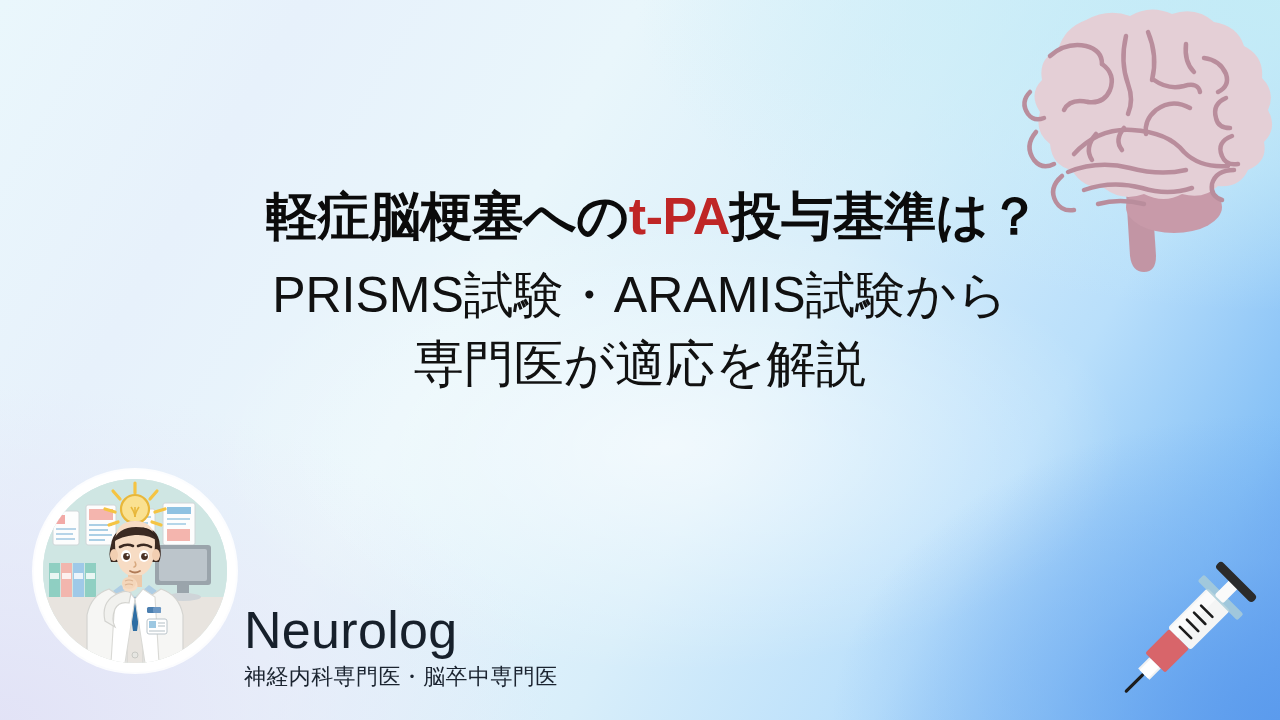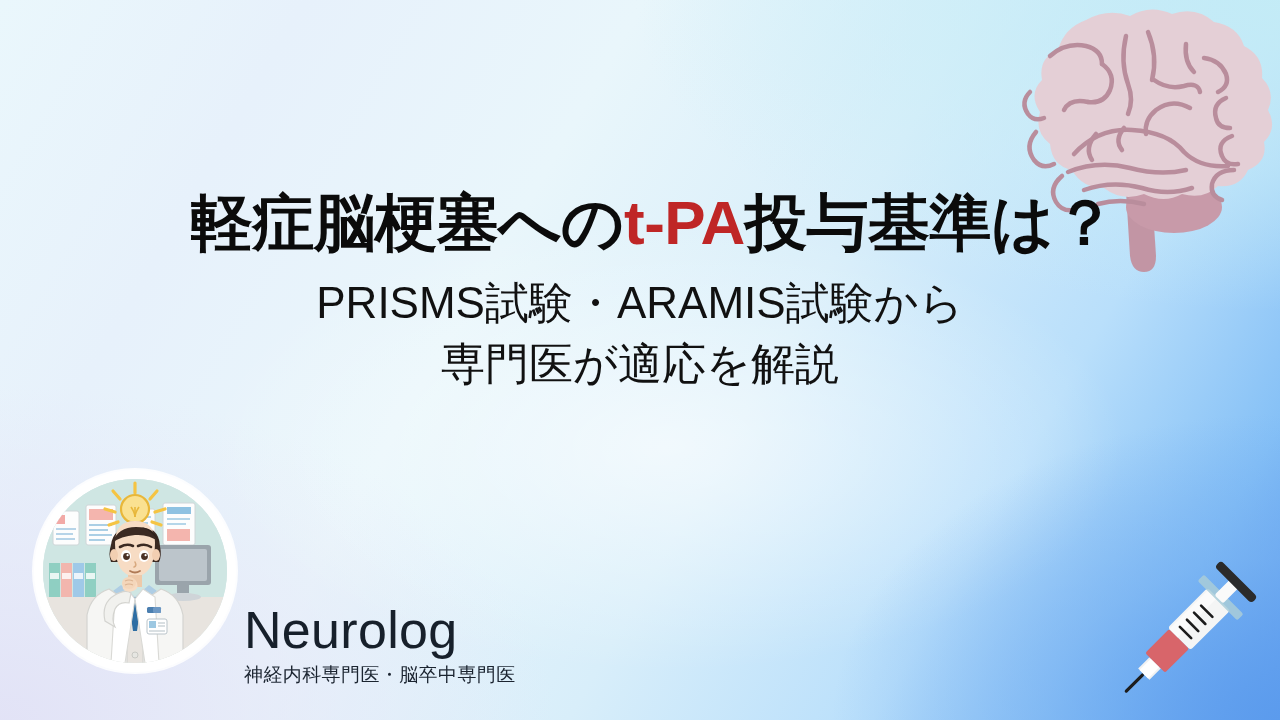--- a/index.html
+++ b/index.html
@@ -60,34 +60,34 @@
   
   .text-block {
     position: absolute;
     left: 0;
     top: 186px;
     width: 1280px;
     text-align: center;
     z-index: 20;
   }
   .headline {
-    font-size: 62px;
+    font-size: 52px;
     font-weight: 700;
     color: #0b0b0b;
     letter-spacing: -0.5px;
     line-height: 1.18;
     white-space: nowrap;
     padding-left: 26px;
   }
   .headline .accent {
     color: #bf2626;
     font-weight: 700;
   }
   .subline {
-    font-size: 44px;
+    font-size: 50px;
     font-weight: 400;
     color: #111111;
     line-height: 1.38;
     white-space: nowrap;
   }
   .subline.first { margin-top: 14px; }
 
   
   .brain-wrap {
     position: absolute;
@@ -142,21 +142,21 @@
   }
   .brand-name {
     font-size: 52px;
     font-weight: 400;
     color: #17202b;
     line-height: 1.0;
     letter-spacing: 0.3px;
   }
   .brand-sub {
     margin-top: 9px;
-    font-size: 19px;
+    font-size: 22px;
     font-weight: 400;
     color: #1b2430;
     letter-spacing: 0.4px;
     line-height: 1.1;
   }
 </style>
 </head>
 <body>
 
 <div id="slide">

